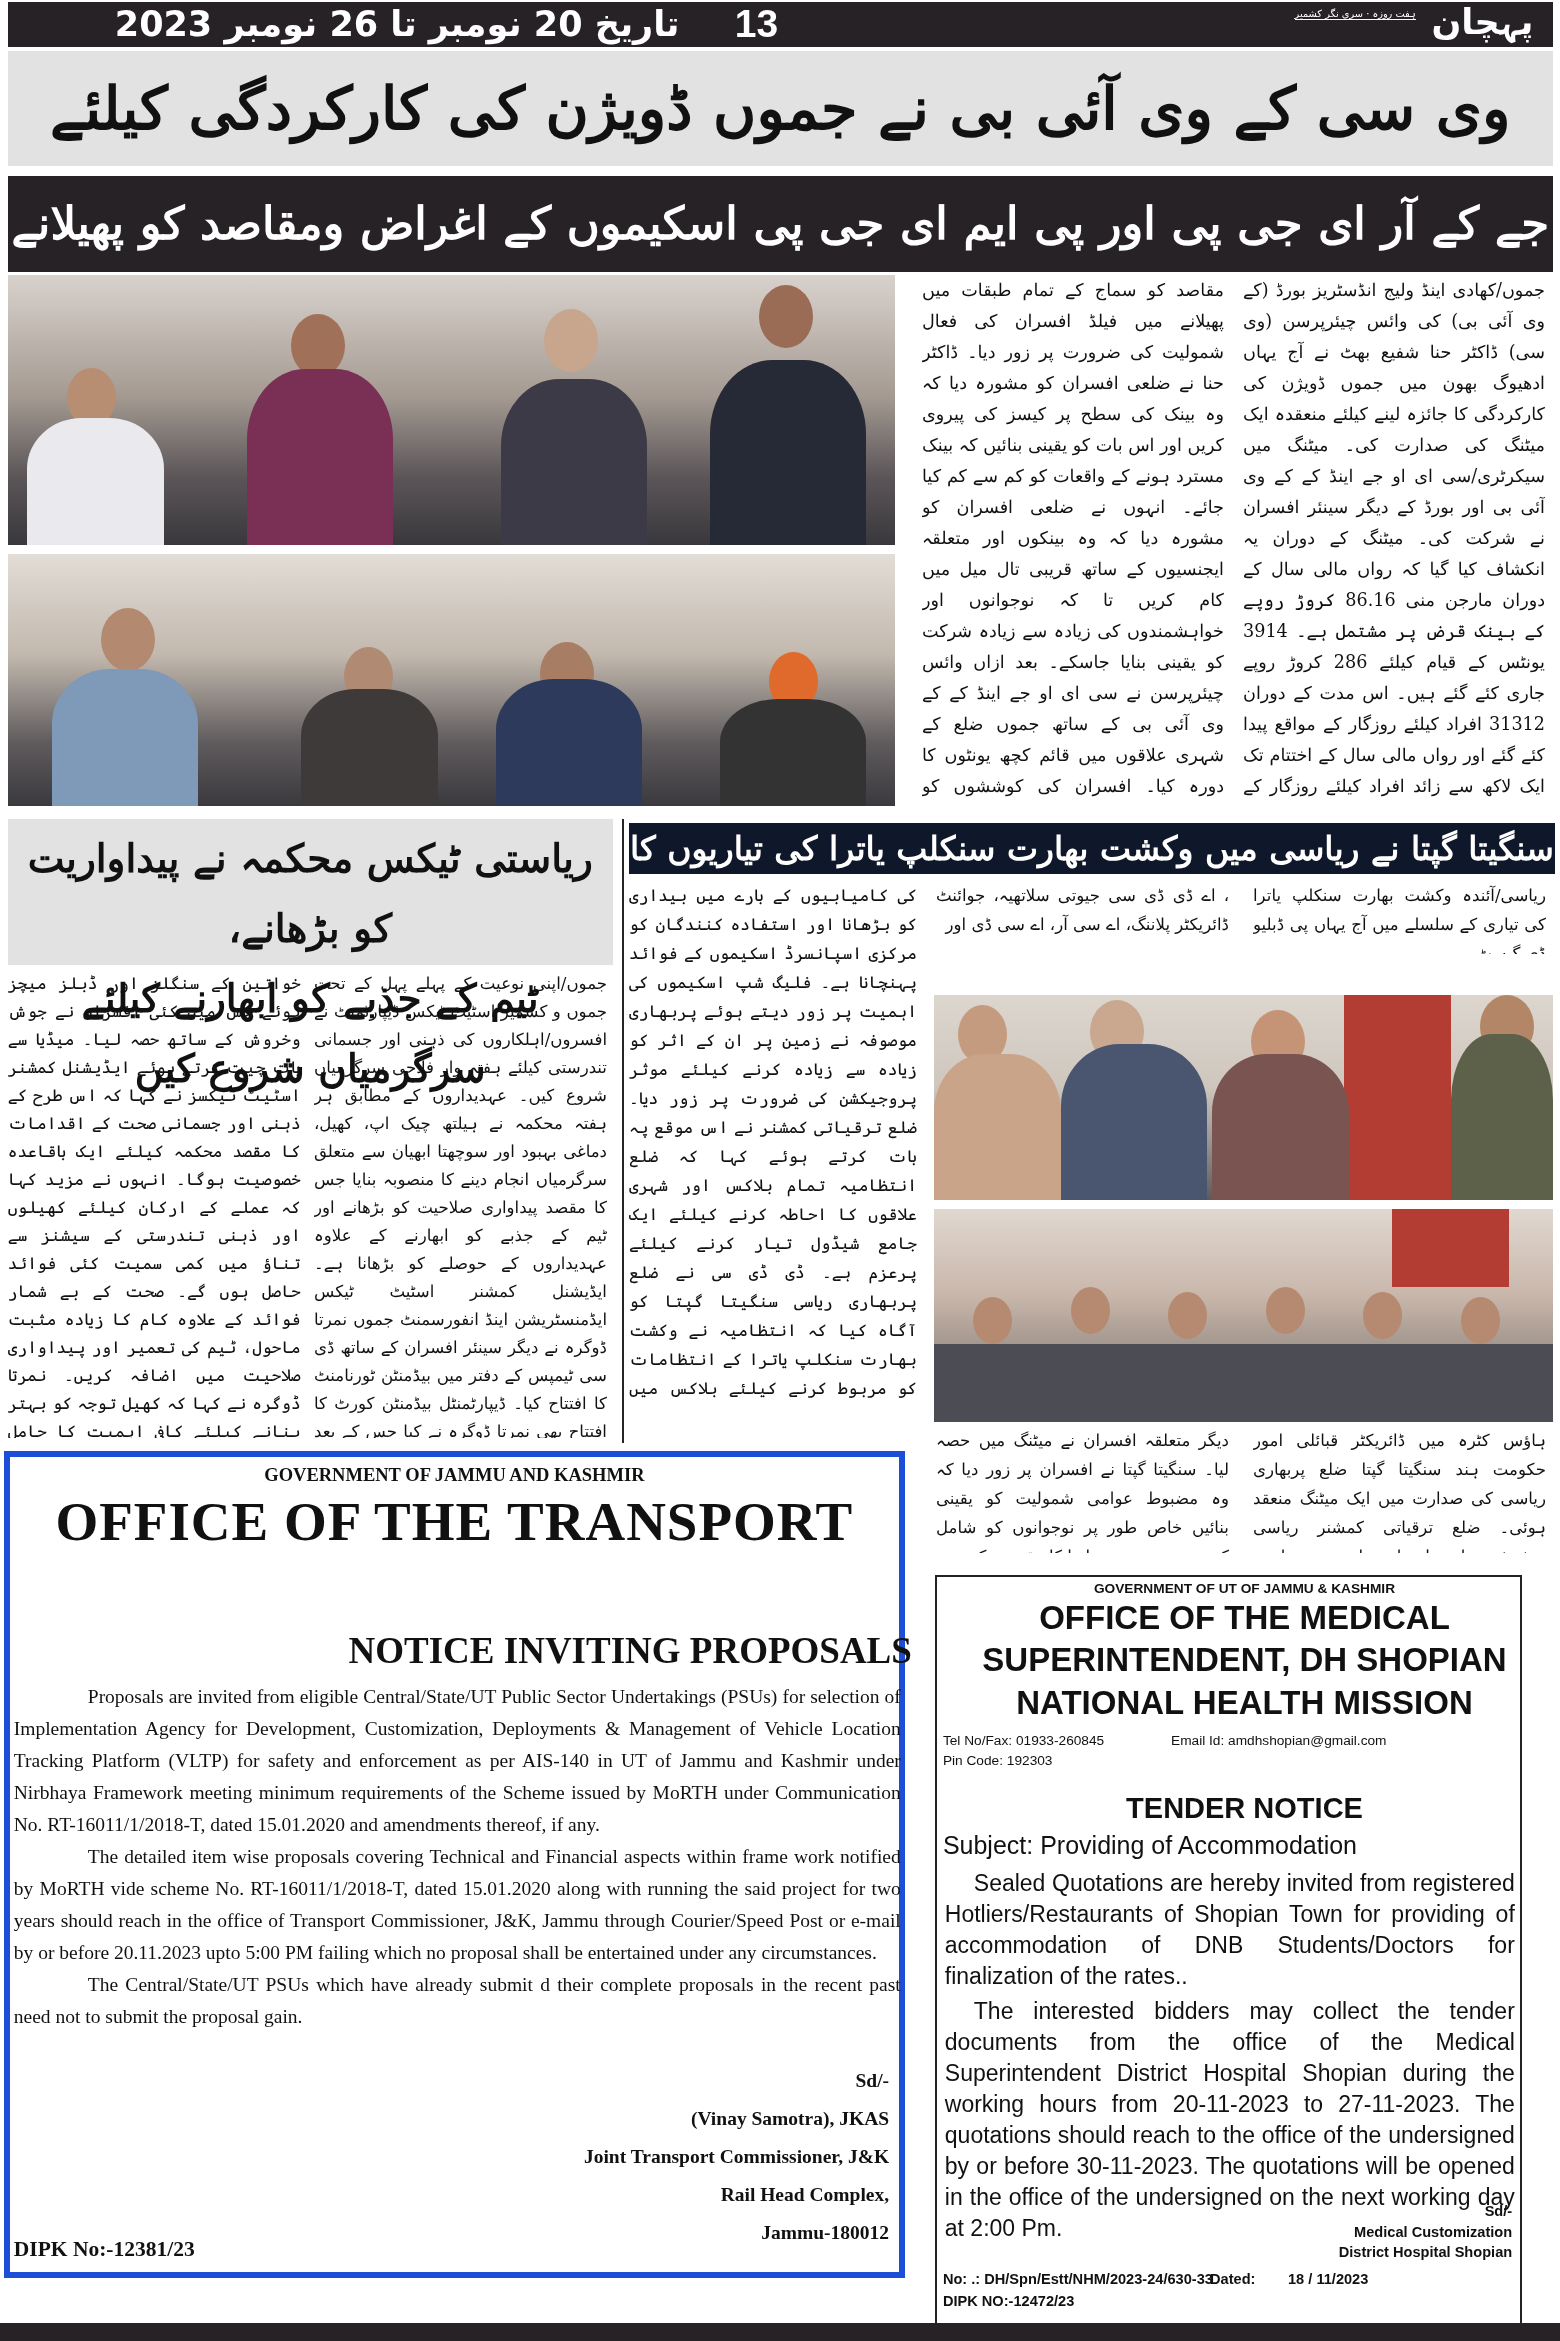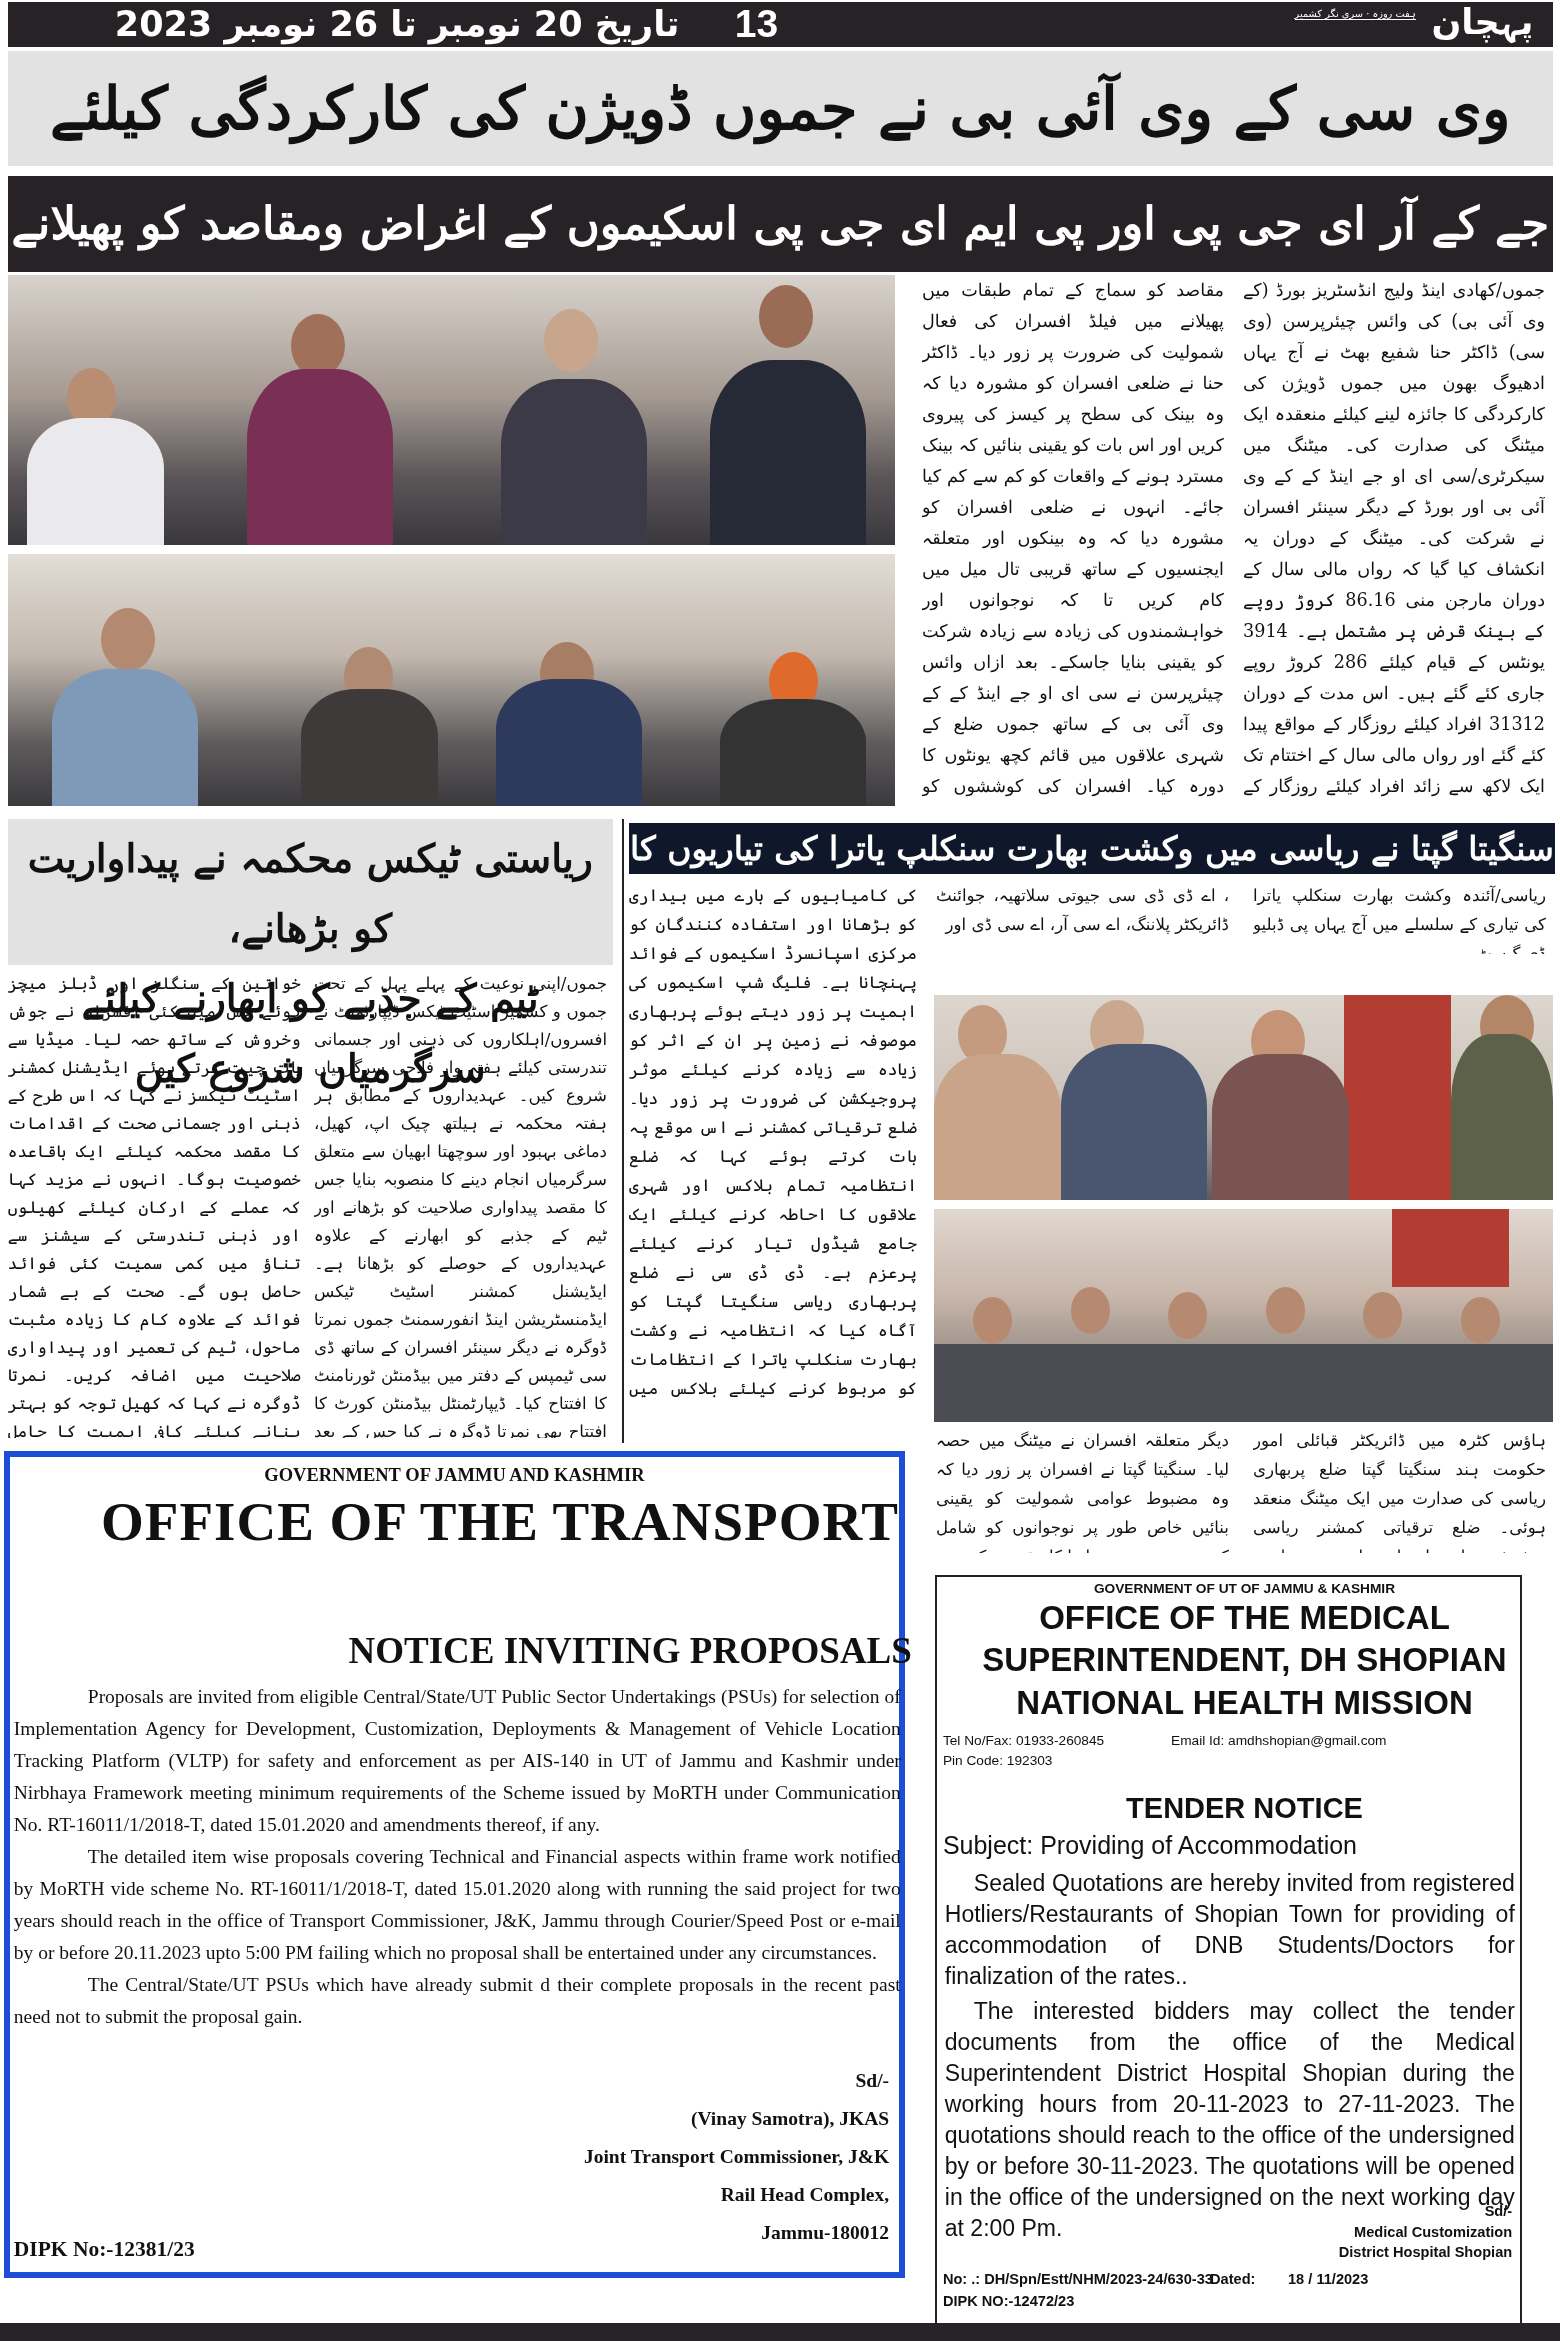--- a/index.html
+++ b/index.html
@@ -14,21 +14,21 @@
   .headline2{left:7.8px;top:176px;width:1545px;height:96px;background:#262226;color:#fff;direction:rtl;text-align:center;font-size:45px;font-weight:bold;line-height:96px;font-family:"DejaVu Serif",serif}
   .photo{background:linear-gradient(180deg,#cfc8c2 0%,#8e8682 40%,#5e5a5c 70%,#3a3a3e 100%);overflow:hidden}
   .photo .person{position:absolute;bottom:0;border-radius:40% 40% 0 0;background:#3d3a3c}
   .photo .head{position:absolute;border-radius:50%;background:#b88e72}
   .urdu-col{direction:rtl;text-align:justify;font-size:17.6px;line-height:31px;font-family:"DejaVu Serif",serif;color:#111}
   .headline3{left:7.8px;top:819px;width:605px;height:146px;background:#e2e2e2;direction:rtl;text-align:center;font-size:39px;font-weight:bold;line-height:70px;font-family:"DejaVu Serif",serif;padding-top:3.9px}
   .headline4{left:629px;top:823px;width:926px;height:51px;background:#0f172a;color:#fff;direction:rtl;text-align:center;font-size:33px;font-weight:bold;line-height:51px;font-family:"DejaVu Serif",serif}
   .rule{background:#262226}
   .notice1{left:3.9px;top:1451px;width:901px;height:827px;border:6px solid #1d4ed8}
   .notice1 .n-gov{top:7.8px;left:0;width:100%;text-align:center;font-family:"Liberation Serif",serif;font-weight:bold;font-size:18.5px}
-  .notice1 .n-title{left:0;width:100%;text-align:right;font-family:"Liberation Serif",serif;font-weight:bold;font-size:55px;letter-spacing:1px}
+  .notice1 .n-title{left:0;width:100%;text-align:center;font-family:"Liberation Serif",serif;font-weight:bold;font-size:55px;letter-spacing:1px}
   .notice1 .n-sub{left:13px;width:100%;text-align:right;font-family:"Liberation Serif",serif;font-weight:bold;font-size:37px}
   .notice1 .n-body{left:3.9px;width:887px;font-family:"Liberation Serif",serif;font-size:19.5px;line-height:32px;text-align:justify}
   .indent{text-indent:74px}
   .sig{right:9.8px;text-align:right;font-family:"Liberation Serif",serif;font-weight:bold;font-size:19.5px;line-height:38px}
   .notice2{left:935px;top:1575px;width:587px;height:758px;border:2px solid #222;font-family:"Liberation Sans",sans-serif}
   .notice2 .c{left:16px;width:100%;text-align:center;font-weight:bold}
   .notice2 .b{left:7.8px;width:570px;font-size:23px;line-height:31px;text-align:justify}
   .bottombar{left:0;top:2323px;width:1560px;height:18.5px;background:#262226}
 </style>
 </head>

